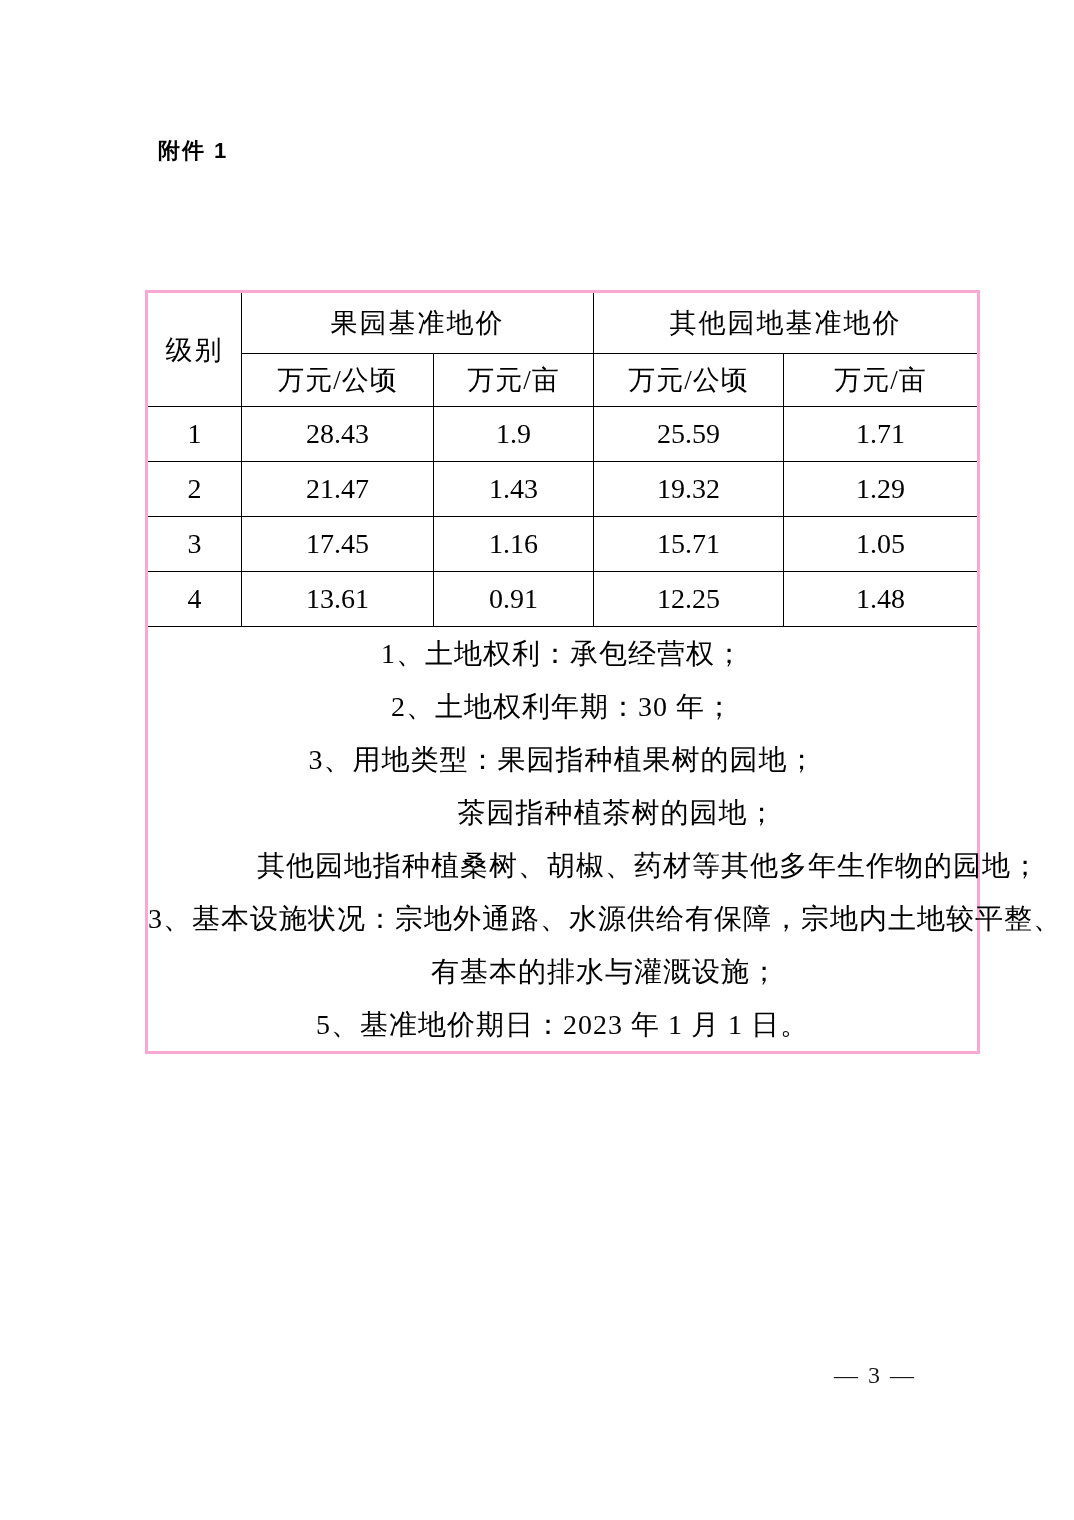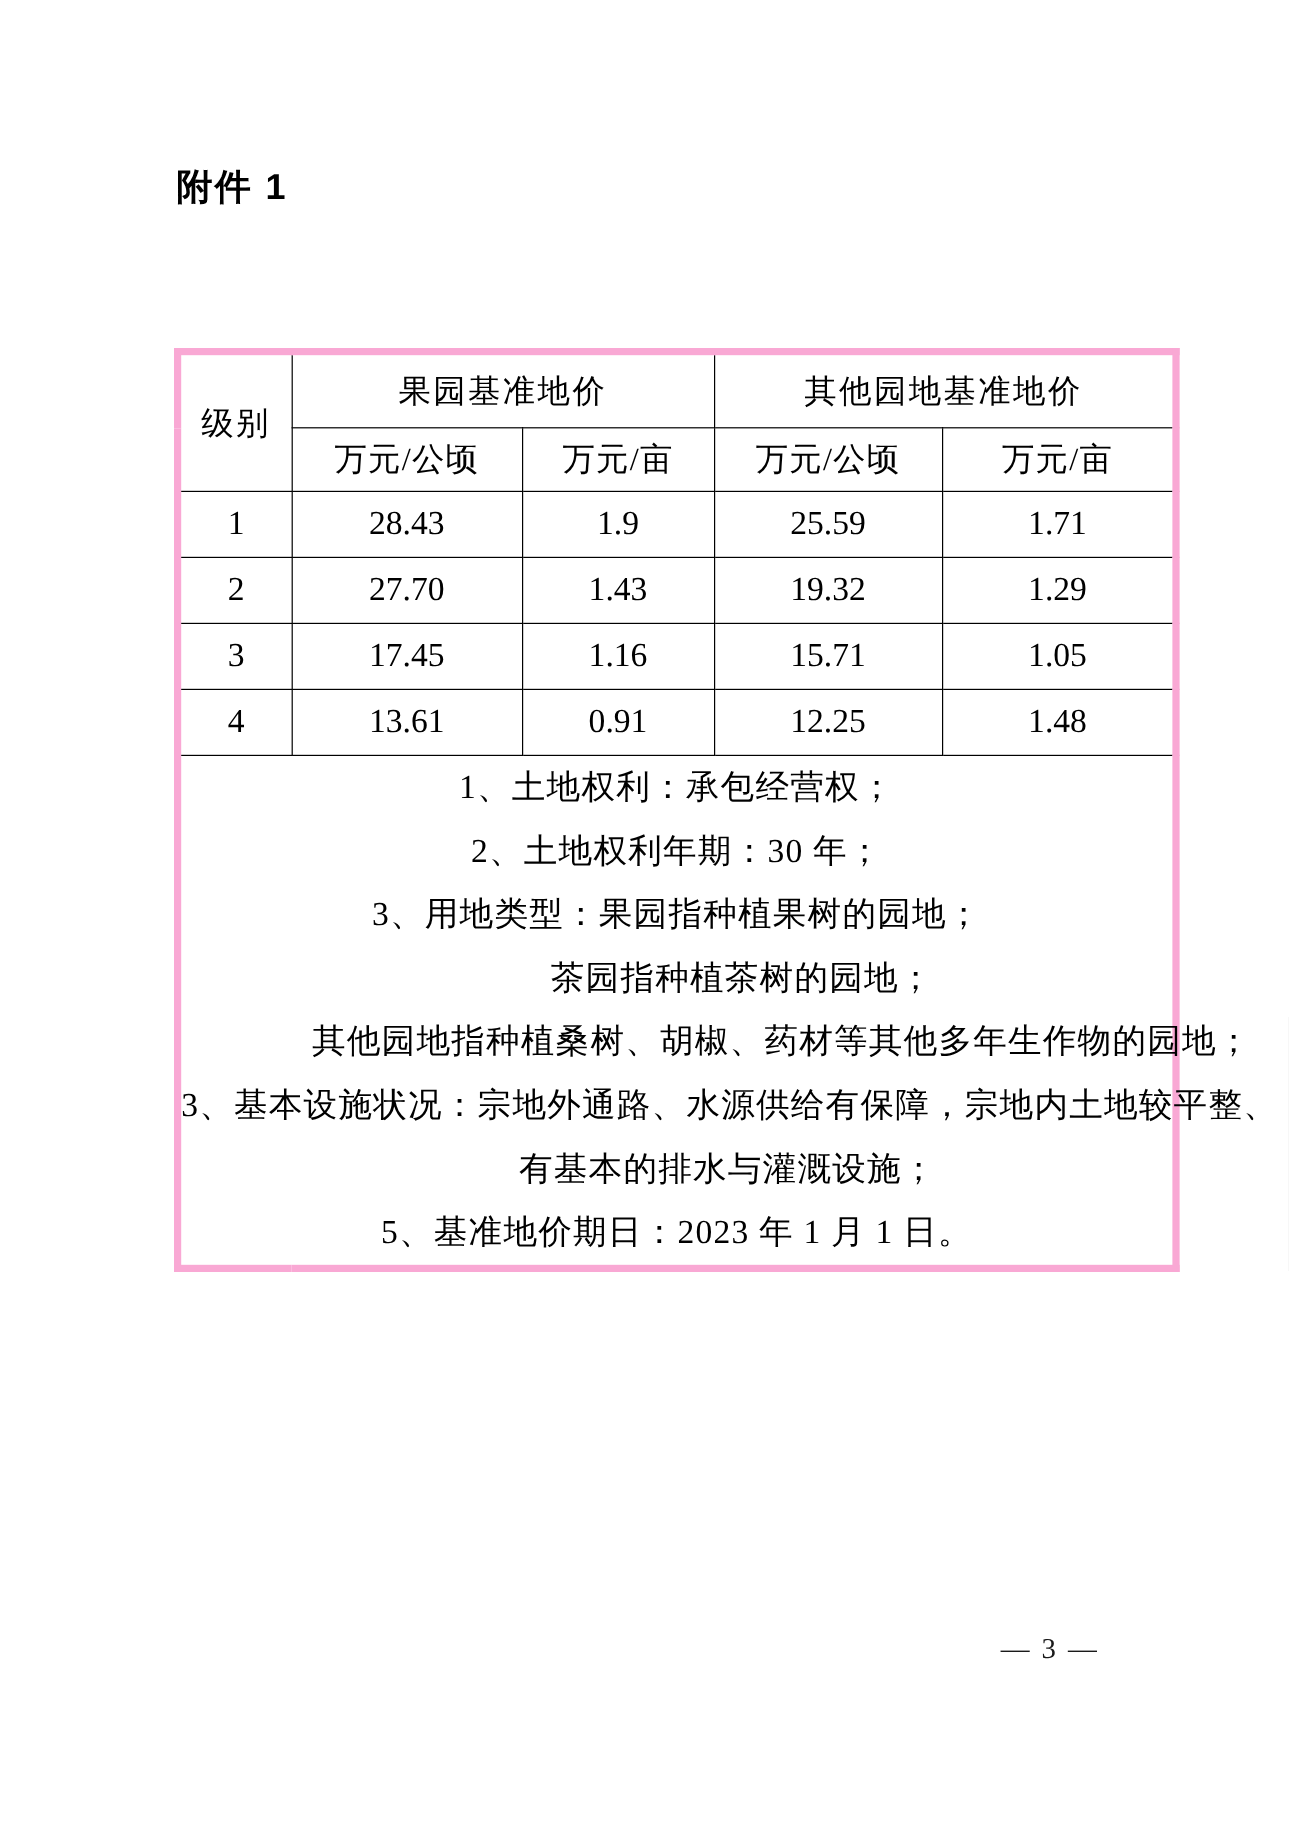--- a/index.html
+++ b/index.html
@@ -12,23 +12,23 @@
     width: 1074px;
     height: 1520px;
     margin: 0 auto;
     background: #ffffff;
     color: #000000;
     font-family: "Liberation Serif", "DejaVu Serif", serif;
     overflow: hidden;
   }
   .attachment-label {
     position: absolute;
-    left: 147px;
+    left: 158px;
     top: 136px;
-    font-size: 30px;
+    font-size: 22px;
     font-weight: bold;
     font-family: "Liberation Sans", "DejaVu Sans", sans-serif;
     letter-spacing: 2px;
   }
   .doc-title {
     position: absolute;
     left: 145px;
     top: 244px;
     width: 832px;
     text-align: center;
@@ -42,21 +42,21 @@
     top: 290px;
     width: 832px;
     border-collapse: collapse;
     table-layout: fixed;
   }
   table.price-table,
   table.price-table td {
     border: 1.5px solid #000;
   }
   table.price-table {
-    border: 6px solid #f9a8d4;
+    border: 3px solid #f9a8d4;
   }
   table.price-table td {
     text-align: center;
     vertical-align: middle;
     font-size: 27px;
     padding: 0;
   }
   tr.header-row-1 td { height: 60px; letter-spacing: 2px; }
   tr.header-row-2 td { height: 52px; letter-spacing: 1px; }
   tr.data-row td { height: 54px; font-size: 28px; }
@@ -117,21 +117,21 @@
 
       <tr class="data-row">
         <td>1</td>
         <td>28.43</td>
         <td>1.9</td>
         <td>25.59</td>
         <td>1.71</td>
       </tr>
       <tr class="data-row">
         <td>2</td>
-        <td>27.70</td>
+        <td>21.47</td>
         <td>1.43</td>
         <td>19.32</td>
         <td>1.29</td>
       </tr>
       <tr class="data-row">
         <td>3</td>
         <td>17.45</td>
         <td>1.16</td>
         <td>15.71</td>
         <td>1.05</td>

